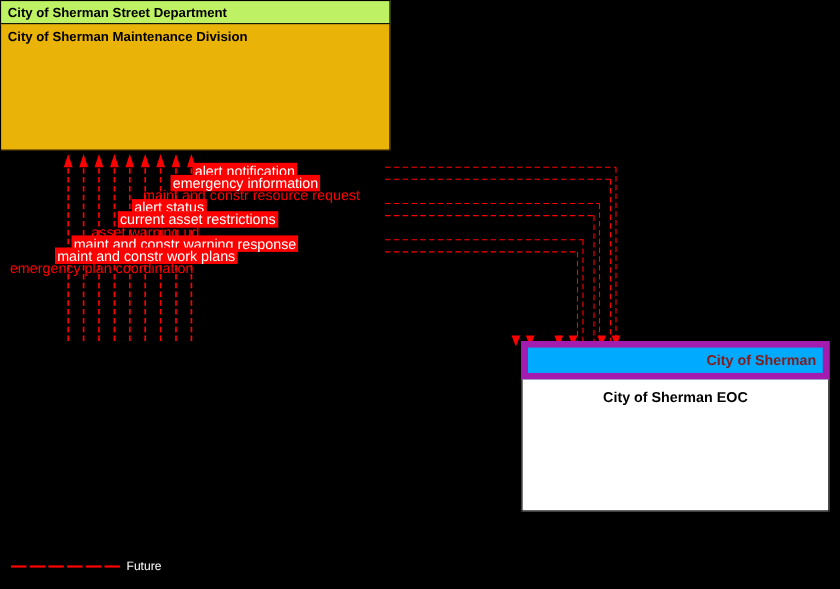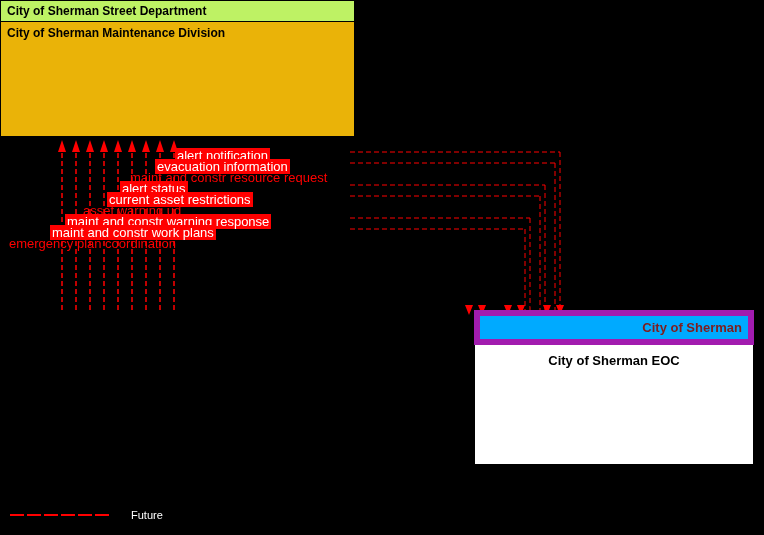--- a/index.html
+++ b/index.html
@@ -113,21 +113,21 @@
       pointer-events: none;
     }
 
     
     .legend {
       position: absolute;
       bottom: 14px;
       left: 10px;
       display: flex;
       align-items: center;
-      gap: 22px;
+      gap: 6px;
       text-decoration: underline;
     }
 
     .legend-dash {
       display: flex;
       gap: 3px;
     }
 
     .legend-dash span {
       display: inline-block;
@@ -225,21 +225,21 @@
 
   <div class="left-box">
     <div class="left-box-header">City of Sherman Street Department</div>
     <div class="left-box-body">
       <div class="left-box-body-title">City of Sherman Maintenance Division</div>
     </div>
   </div>
 
   <div class="flow-label red-bg" style="top:148px; left:175px;">alert notification</div>
 
-  <div class="flow-label red-bg" style="top:159px; left:155px;">evacuation information</div>
+  <div class="flow-label red-bg" style="top:159px; left:155px;">emergency information</div>
 
   <div class="flow-label red-text" style="top:170px; left:130px;">maint and constr resource request</div>
 
   <div class="flow-label red-bg" style="top:181px; left:120px;">alert status</div>
 
   <div class="flow-label red-bg" style="top:192px; left:107px;">current asset restrictions</div>
 
   <div class="flow-label red-text" style="top:203px; left:83px;">asset warning  ud</div>
 
   <div class="flow-label red-bg" style="top:214px; left:65px;">maint and constr warning response</div>

